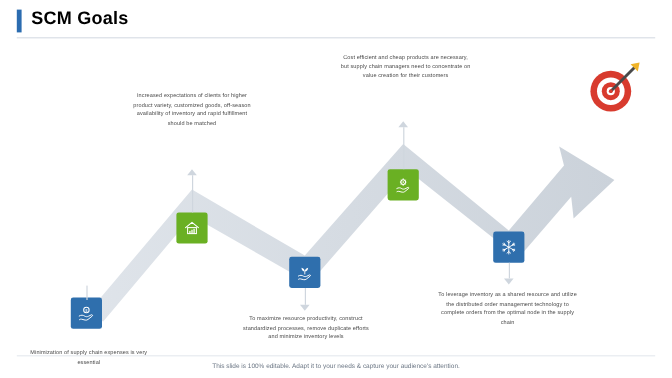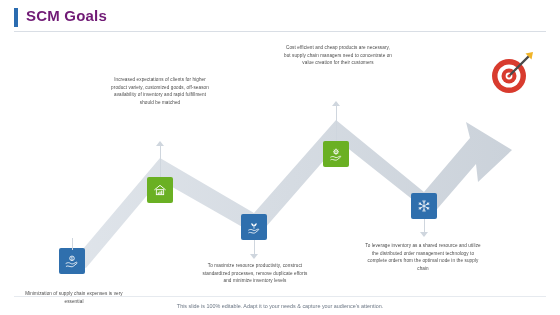--- a/index.html
+++ b/index.html
@@ -36,21 +36,21 @@
     width: 4px;
     height: 19px;
     background: #2b6cb0;
   }
   .title-text {
     position: absolute;
     left: 26px;
     top: 7px;
     font-size: 15px;
     font-weight: bold;
-    color: #701a75;
+    color: #000000;
     letter-spacing: 0.2px;
   }
   .title-rule {
     position: absolute;
     left: 14px;
     top: 31px;
     width: 532px;
     height: 1px;
     background: #d9dee5;
   }

